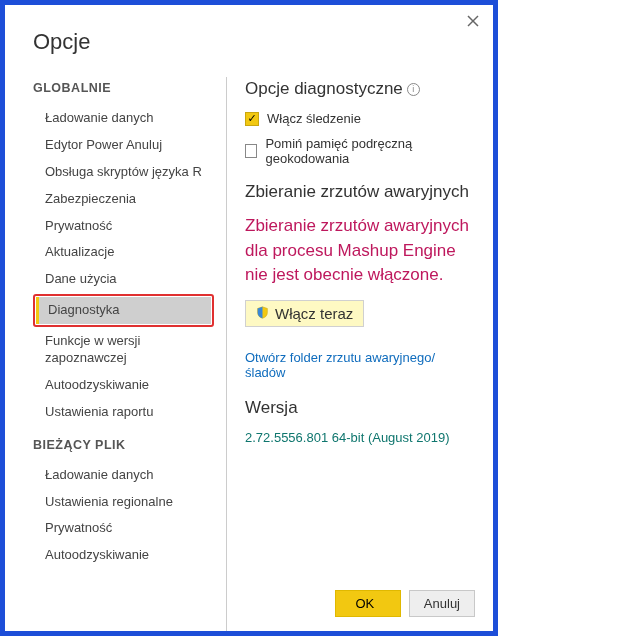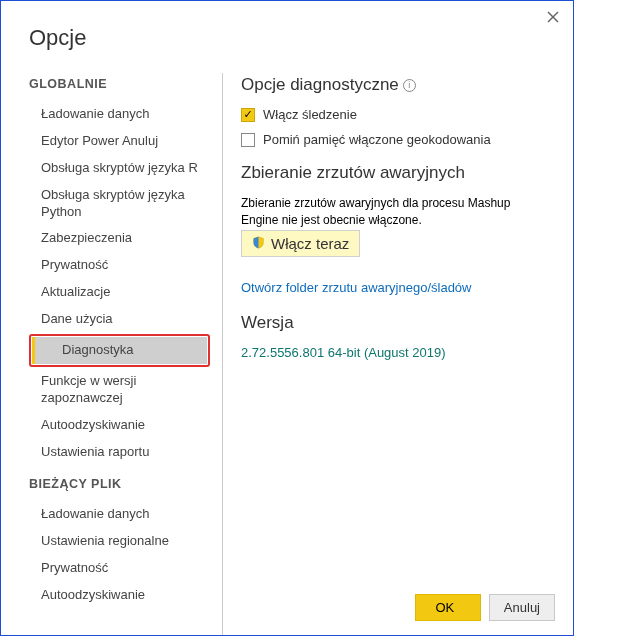--- a/index.html
+++ b/index.html
@@ -4,23 +4,23 @@
 <style>
   * { box-sizing: border-box; }
   html, body { margin:0; padding:0; }
   body {
     font-family: "Segoe UI", Arial, sans-serif;
     font-size: 13px;
     color: #333;
     background: #fff;
   }
   .window {
-    width: 574px;
+    width: 498px;
     height: 636px;
-    border: 1px solid #1d4ed8;
+    border: 5px solid #1d4ed8;
     position: relative;
     display: flex;
     flex-direction: column;
     overflow: hidden;
   }
   .close-btn {
     position: absolute;
     top: 6px;
     right: 10px;
     width: 20px;
@@ -62,21 +62,21 @@
   .nav-item {
     padding: 5px 8px 5px 12px;
     font-size: 13px;
     color: #444;
     cursor: pointer;
     line-height: 1.3;
   }
   .nav-item.selected {
     background: #cfcfcf;
     border-left: 3px solid #f2c811;
-    padding-left: 27px;
+    padding-left: 9px;
   }
   .highlight-box {
     border: 2px solid #e03030;
     border-radius: 3px;
     padding: 1px;
     margin: 1px 0;
   }
   .highlight-box .nav-item { margin:0; }
   .divider {
     border-left: 1px solid #ccc;
@@ -122,23 +122,24 @@
     justify-content:center;
     font-size:11px;
     line-height:1;
   }
   .cbox.checked {
     background:#f2c811;
     border-color:#caa60e;
     color:#000;
   }
   .desc {
-    font-size: 12px;
-    color:#000000;
+    font-size: 17px;
+    color:#be185d;
     line-height:1.45;
+    margin-bottom: 12px;
   }
   .btn-small {
     display:inline-flex;
     align-items:center;
     gap:6px;
     background:#fef9c3;
     border:1px solid #d0d0d0;
     padding:4px 10px;
     font-size:15px;
     cursor:pointer;
@@ -196,21 +197,20 @@
   </div>
 
   <div class="body">
 
     <div class="sidebar">
       <div class="group-label">GLOBALNIE</div>
 
       <div class="nav-item">Ładowanie danych</div>
       <div class="nav-item">Edytor Power Anuluj</div>
       <div class="nav-item">Obsługa skryptów języka R</div>
-      <div class="nav-item">Obsługa skryptów języka Python</div>
       <div class="nav-item">Zabezpieczenia</div>
       <div class="nav-item">Prywatność</div>
       <div class="nav-item">Aktualizacje</div>
       <div class="nav-item">Dane użycia</div>
 
       <div class="highlight-box">
         <div class="nav-item selected">Diagnostyka</div>
       </div>
 
       <div class="nav-item">Funkcje w wersji zapoznawczej</div>
@@ -235,21 +235,21 @@
         <span class="info-icon">i</span>
       </div>
 
       <div class="checkbox-row">
         <span class="cbox checked">✓</span>
         <span>Włącz śledzenie</span>
       </div>
 
       <div class="checkbox-row">
         <span class="cbox"></span>
-        <span>Pomiń pamięć włączone geokodowania</span>
+        <span>Pomiń pamięć podręczną geokodowania</span>
       </div>
 
       <div class="section-title" style="margin-top:16px;">
         <span>Zbieranie zrzutów awaryjnych</span>
       </div>
 
       <div class="desc">Zbieranie zrzutów awaryjnych dla procesu Mashup Engine nie jest obecnie włączone.</div>
 
       <div class="btn-small">
         <span class="shield-icon">

